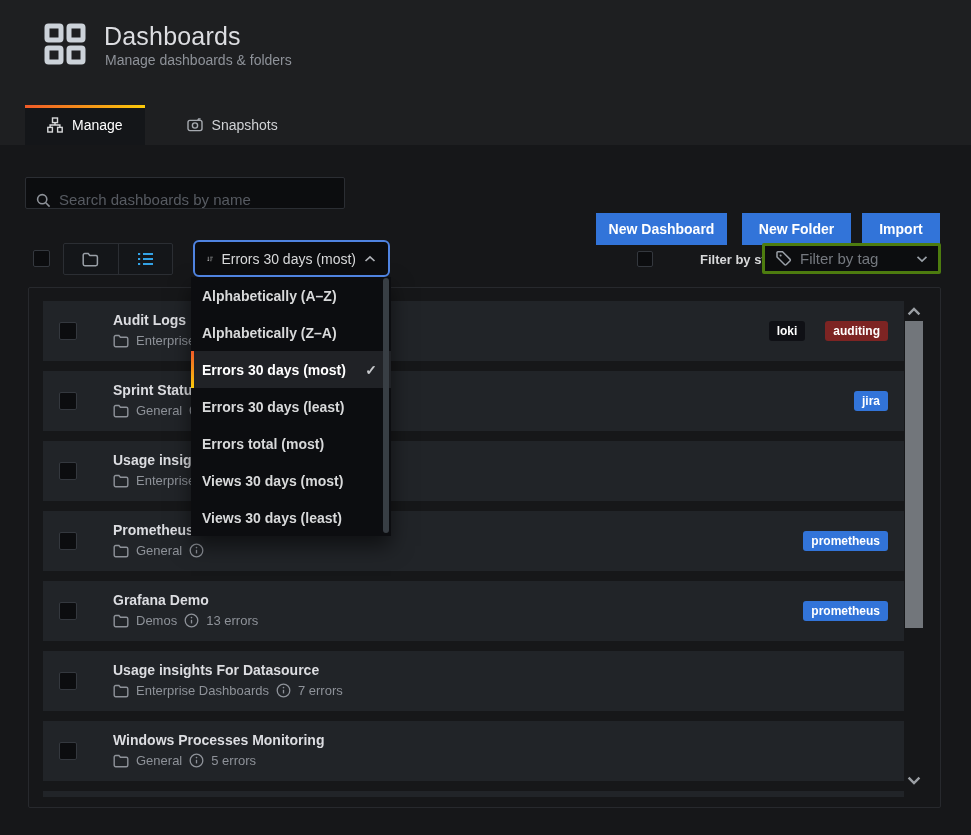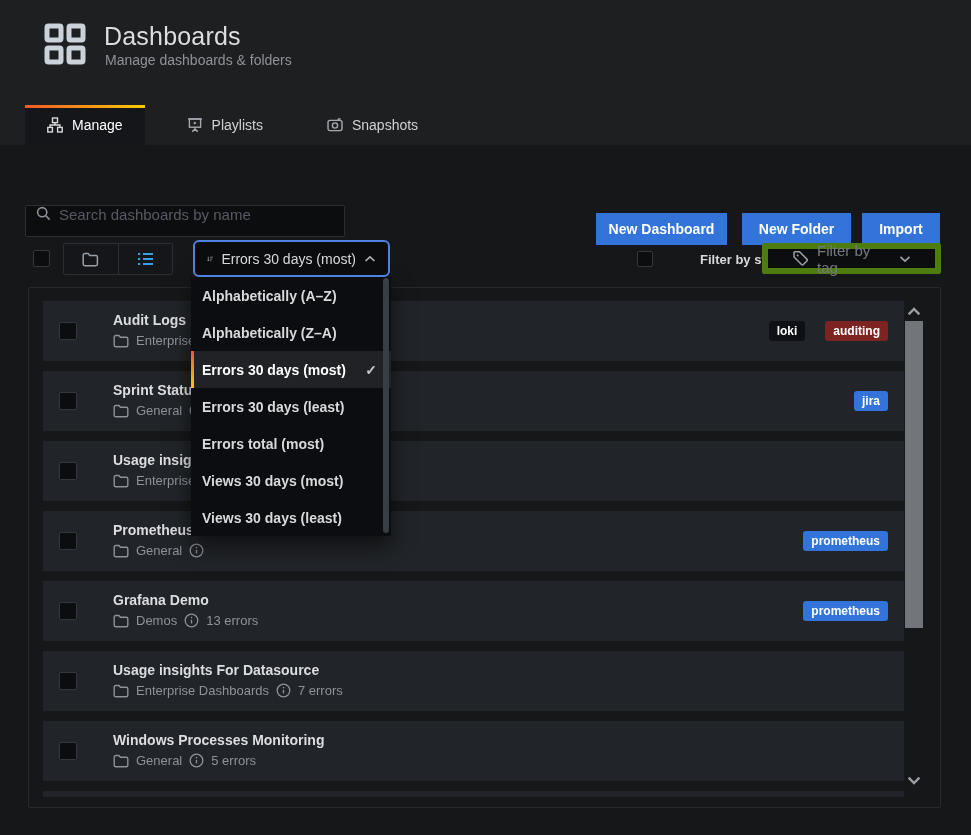--- a/index.html
+++ b/index.html
@@ -18,21 +18,21 @@
   .tab { position:relative; height:40px; display:flex; align-items:center; gap:9px; padding:0 22px; font-size:14px; font-weight:500; color:#d0d2d5; cursor:pointer; }
   .tab .ticon { color:#a6aab0; display:flex; }
   .tab.active { background:#141619; color:#fff; }
   .tab.active .ticon { color:#d8d9da; }
   .tab.active::before { content:""; position:absolute; left:0; right:0; top:0; height:3px;
       background:linear-gradient(to right, var(--grad-start), var(--grad-end)); }
   .tab + .tab { margin-left:20px; }
 
   
   .search { position:absolute; left:25px; top:177px; width:320px; height:32px; background:#0c0d0f;
-      border:1px solid #2b2e33; border-radius:2px; display:flex; align-items:flex-start; padding:0 10px; gap:8px;margin-top:28px; }
+      border:1px solid #2b2e33; border-radius:2px; display:flex; align-items:flex-end; padding:0 10px; gap:8px; }
   .search input { flex:1; background:transparent; border:none; outline:none; color:#d8d9da; font-size:15px; font-family:inherit; }
   .search input::placeholder { color:#575b62; }
   .btn { position:absolute; top:177px; height:32px; background:var(--accent); color:#fff; border:none; border-radius:0;
       font-size:14px; font-weight:700; font-family:inherit; cursor:pointer;margin-top:36px; }
   .btn.nd { left:596px; width:131px; }
   .btn.nf { left:742px; width:109px; }
   .btn.imp { left:862px; width:78px; }
 
   
   .cb { display:inline-block; background:#0c0d0f; border:1px solid #34383e; border-radius:2px; cursor:pointer; }
@@ -44,21 +44,21 @@
   .vbtn.active { color:#33a2e5; }
 
   .sortsel { position:absolute; left:193px; top:240px; width:197px; height:37px; background:#0b0c0e;
       border:2px solid #4f83e0; border-radius:6px; display:flex; align-items:center; padding:0 12px; gap:8px; cursor:pointer; z-index:30; }
   .sortsel .lbl { font-size:14px; color:#d8d9da; flex:1; white-space:nowrap; }
   .sortsel .caret { color:#aeb1b6; display:flex; }
 
   .starred { position:absolute; left:637px; top:251px; width:16px; height:16px; }
   .starlbl { position:absolute; left:660px; top:252px; font-size:13px; font-weight:700; color:#d8d9da;margin-left:40px; }
   .tagsel { position:absolute; left:762px; top:243px; width:179px; height:31px; background:#0c0d0f;
-      border:6px solid #4d7c0f; border-radius:2px; display:flex; align-items:center; padding:0 24px; gap:8px; cursor:pointer; }
+      border:3px solid #4d7c0f; border-radius:2px; display:flex; align-items:center; padding:0 10px; gap:8px; cursor:pointer; }
   .tagsel .ph { flex:1; font-size:15px; color:#75797f; }
   .tagsel .ticn { color:#9aa0a7; display:flex; }
 
   
   .listwrap { position:absolute; left:28px; top:287px; width:913px; height:521px; border:1px solid #27292d; border-radius:2px; }
   .rows { position:absolute; left:14px; top:13px; width:930px; }
   .row { position:relative; width:861px; height:60px; background:#212428; margin-bottom:10px; cursor:pointer; }
   .row .cb.rcb { position:absolute; left:16px; top:21px; width:18px; height:18px; }
   .rtitle { position:absolute; left:70px; top:11px; font-size:14px; font-weight:700; color:#dcdde1; white-space:nowrap; }
   .rmeta { position:absolute; left:70px; top:32px; display:flex; align-items:center; gap:7px; color:#8e9299; font-size:13px; white-space:nowrap; }
@@ -107,31 +107,20 @@
             <rect x="0.8" y="10.4" width="4.6" height="4.6"></rect>
             <rect x="10.6" y="10.4" width="4.6" height="4.6"></rect>
             <path d="M8 5.6 v2.4 M3.1 10.4 v-2.4 h9.8 v2.4"></path>
           </svg>
         </span>
         <span>Manage</span>
       </div>
       <div class="tab">
         <span class="ticon">
           <svg width="16" height="16" viewBox="0 0 16 16" fill="none" stroke="currentColor" stroke-width="1.4">
-            <path d="M1 2 h14"></path>
-            <rect x="2.4" y="2" width="11.2" height="8.2"></rect>
-            <path d="M6.8 4.4 l3 1.7 -3 1.7 z" fill="currentColor" stroke="none"></path>
-            <path d="M8 10.2 v2 M5.2 14.6 l2.8 -2.4 2.8 2.4"></path>
-          </svg>
-        </span>
-        <span>Playlists</span>
-      </div>
-      <div class="tab">
-        <span class="ticon">
-          <svg width="16" height="16" viewBox="0 0 16 16" fill="none" stroke="currentColor" stroke-width="1.4">
             <rect x="1" y="3.4" width="14" height="10.2" rx="2"></rect>
             <circle cx="8" cy="8.5" r="2.6"></circle>
             <path d="M10.8 3.4 l0.8 -1.4 h2"></path>
           </svg>
         </span>
         <span>Snapshots</span>
       </div>
     </div>
   </div>
 

